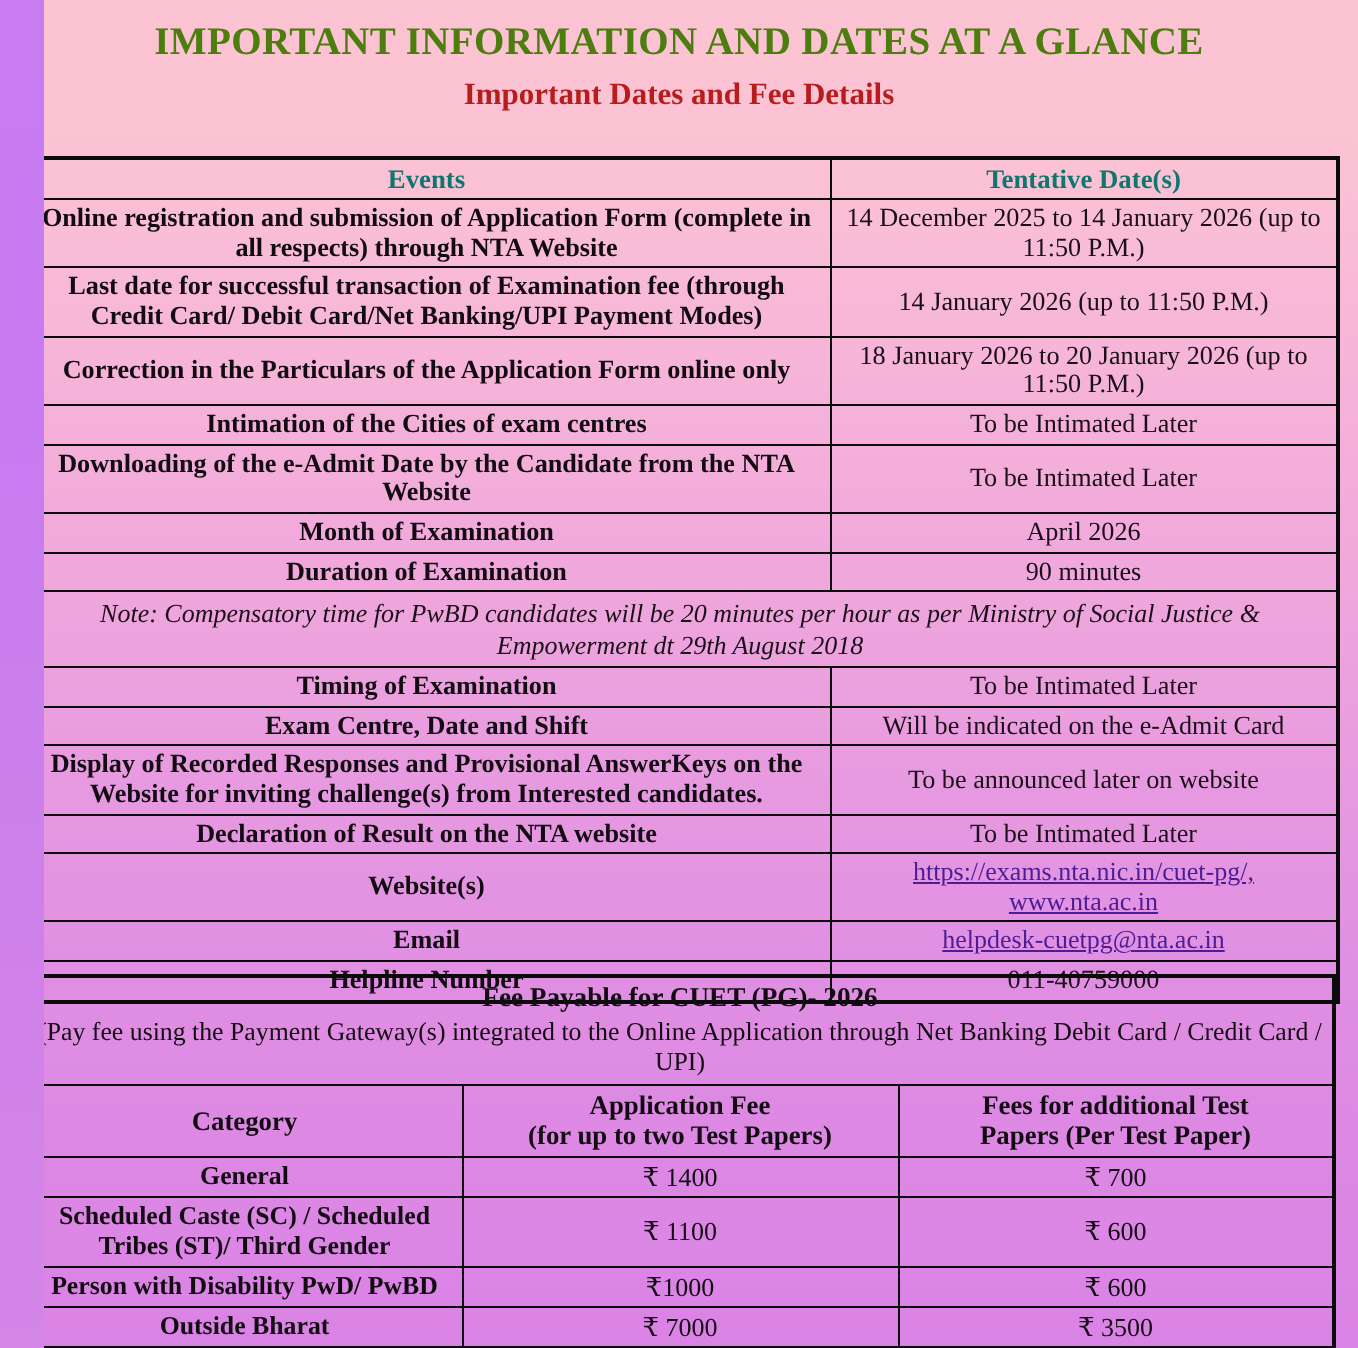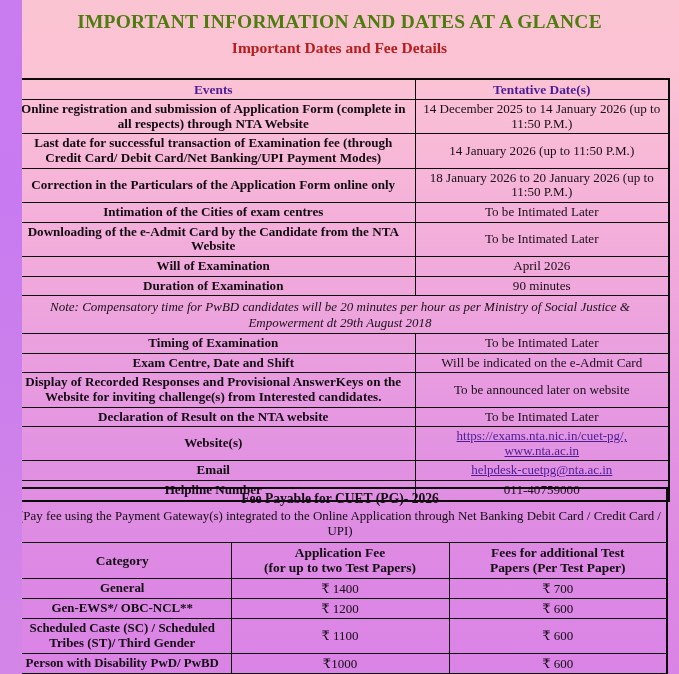--- a/index.html
+++ b/index.html
@@ -82,21 +82,21 @@
     font-weight: bold;
     font-size: 13.1px;
     color: #120b12;
   }
   .c-date {
     text-align: center;
     font-size: 13.1px;
     color: #1a0f18;
     font-weight: normal;
   }
-  .hdr { font-weight: bold; font-size: 13.4px; text-align: center; color:#4c1d95; }
+  .hdr { font-weight: bold; font-size: 13.4px; text-align: center; color:#0f766e; }
   .note-row td {
     font-style: italic;
     font-size: 13px;
     text-align: center;
     font-weight: normal;
     color: #1a0f18;
     padding: 3px 8px;
     line-height: 1.18;
   }
   .lnk {
@@ -159,25 +159,25 @@
       </tr>
       <tr>
         <td class="c-event">Correction in the Particulars of the Application Form online only</td>
         <td class="c-date">18 January 2026 to 20 January 2026 (up to 11:50 P.M.)</td>
       </tr>
       <tr>
         <td class="c-event">Intimation of the Cities of exam centres</td>
         <td class="c-date">To be Intimated Later</td>
       </tr>
       <tr>
-        <td class="c-event">Downloading of the e-Admit Card by the Candidate from the NTA Website</td>
-        <td class="c-date">To be Intimated Later</td>
-      </tr>
-      <tr>
-        <td class="c-event">Will of Examination</td>
+        <td class="c-event">Downloading of the e-Admit Date by the Candidate from the NTA Website</td>
+        <td class="c-date">To be Intimated Later</td>
+      </tr>
+      <tr>
+        <td class="c-event">Month of Examination</td>
         <td class="c-date">April 2026</td>
       </tr>
       <tr>
         <td class="c-event">Duration of Examination</td>
         <td class="c-date">90 minutes</td>
       </tr>
 
       <tr class="note-row">
         <td colspan="2">Note: Compensatory time for PwBD candidates will be 20 minutes per hour as per Ministry of Social Justice &amp; Empowerment dt 29th August 2018</td>
       </tr>
@@ -238,25 +238,20 @@
           <span>Papers (Per Test Paper)</span>
         </td>
       </tr>
 
       <tr>
         <td class="fee-cat">General</td>
         <td class="fee-amt">₹ 1400</td>
         <td class="fee-amt">₹ 700</td>
       </tr>
       <tr>
-        <td class="fee-cat">Gen-EWS*/ OBC-NCL**</td>
-        <td class="fee-amt">₹ 1200</td>
-        <td class="fee-amt">₹ 600</td>
-      </tr>
-      <tr>
         <td class="fee-cat">Scheduled Caste (SC) / Scheduled Tribes (ST)/ Third Gender</td>
         <td class="fee-amt">₹ 1100</td>
         <td class="fee-amt">₹ 600</td>
       </tr>
       <tr>
         <td class="fee-cat">Person with Disability PwD/ PwBD</td>
         <td class="fee-amt">₹1000</td>
         <td class="fee-amt">₹ 600</td>
       </tr>
       <tr>

